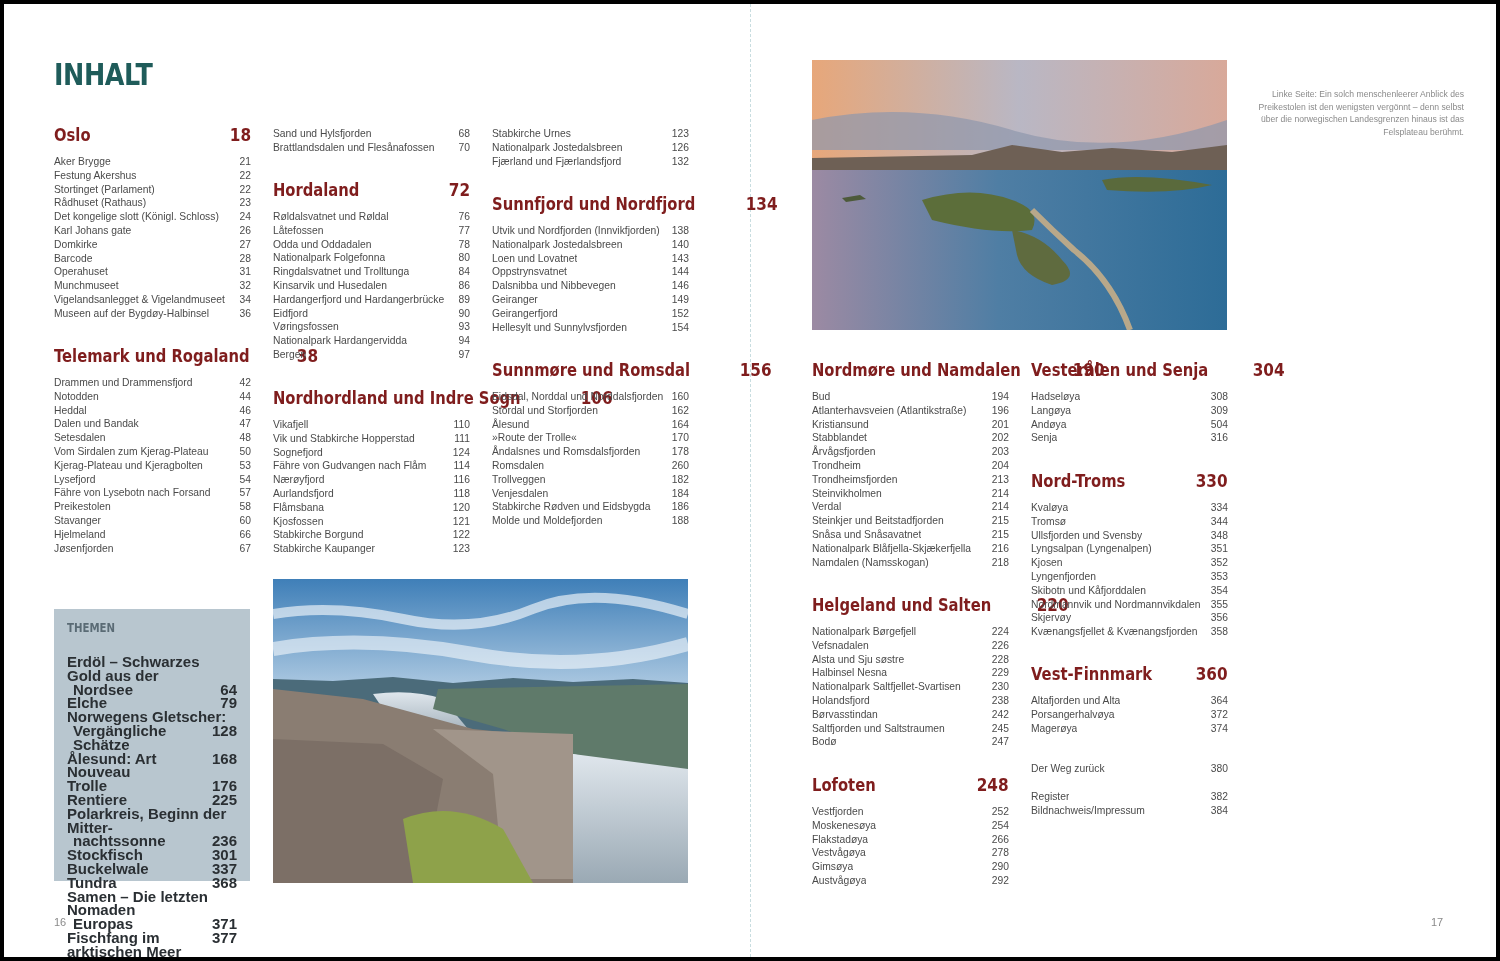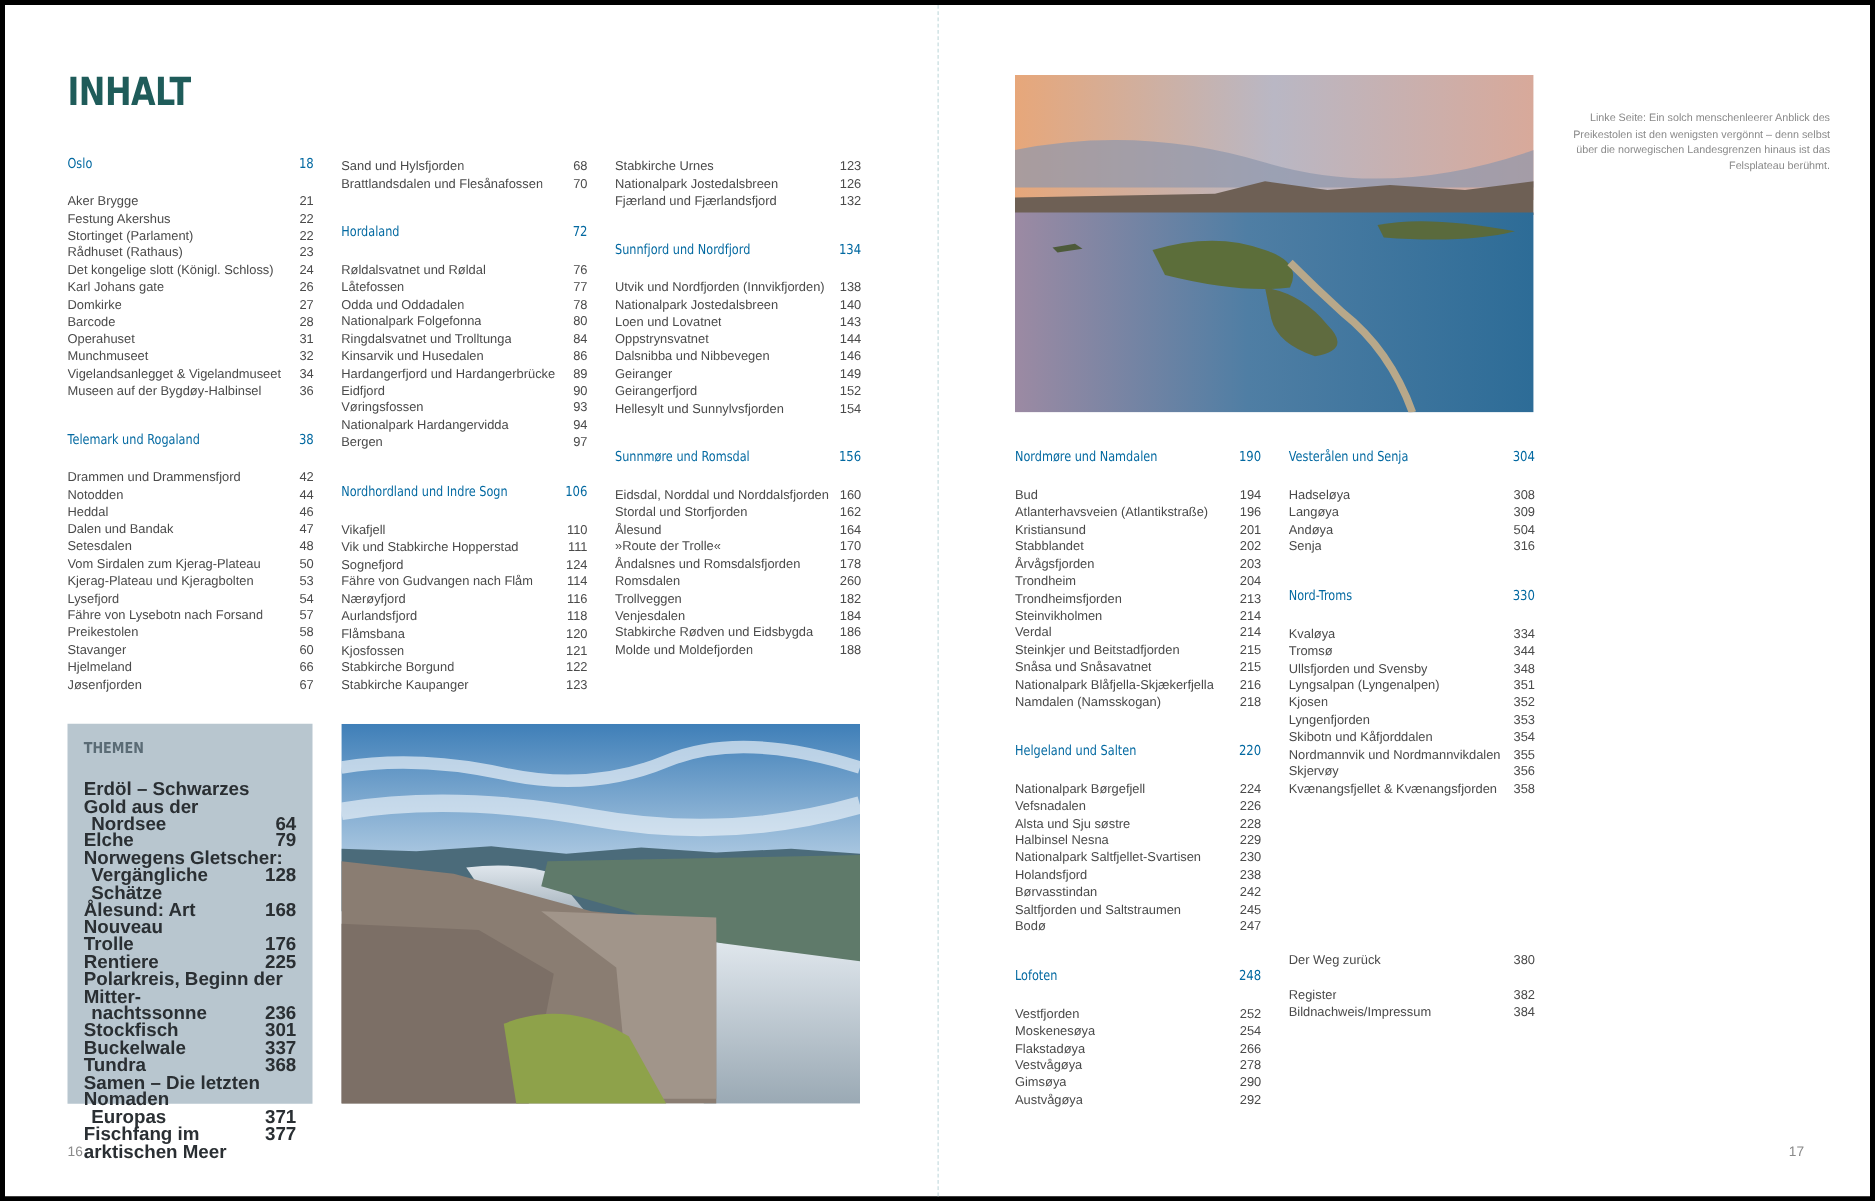--- a/index.html
+++ b/index.html
@@ -16,34 +16,34 @@
     border-left: 1px dashed #c8dde0;
   }
   .title {
     position: absolute; left: 50px; top: 52px; margin: 0;
     font-family: "DejaVu Sans", sans-serif; font-weight: bold; font-size: 31px;
     color: #1f5c5a; letter-spacing: -0.5px; transform: scaleX(0.82); transform-origin: left top;
   }
   .section { position: absolute; width: 197px; }
   .sec-head {
     display: flex; justify-content: space-between; align-items: baseline;
-    color: #0369a1; font-family: "DejaVu Sans", sans-serif; font-weight: normal;
-    font-size: 11px; margin-bottom: 11px; height: 20px;
+    color: #7f1d1d; font-family: "DejaVu Sans", sans-serif; font-weight: bold;
+    font-size: 18px; margin-bottom: 11px; height: 20px;
   }
   .sec-head .t { transform: scaleX(0.82); transform-origin: left center; white-space: nowrap; display:inline-block; }
   .sec-head .p { transform: scaleX(0.85); transform-origin: right center; display:inline-block; }
   .entries { list-style: none; margin: 0; padding: 0; }
   .entry {
     display: flex; justify-content: space-between; font-size: 10.3px; color: #4a4a4a;
     line-height: 13.8px; white-space: nowrap;
   }
   .entry .n { overflow: hidden; }
   .entry .pg { padding-left: 6px; }
   .themen {
-    position: absolute; left: 50px; top: 575px; width: 196px; height: 304px;
+    position: absolute; left: 50px; top: 605px; width: 196px; height: 272px;
     background: #b8c6cf;
   }
   .themen-title {
     position: absolute; left: 13px; top: 12px; font-family: "DejaVu Sans", sans-serif;
     font-weight: bold; font-size: 12px; color: #5a6b75; transform: scaleX(0.85); transform-origin: left top;
   }
   .themen-list { position: absolute; left: 13px; top: 46px; width: 170px; list-style: none; margin: 0; padding: 0; }
   .themen-item { font-size: 15px; font-weight: bold; color: #2a2f33; line-height: 13.8px; }
   .themen-item .row { display: flex; justify-content: space-between; }
   .themen-item .cont { padding-left: 6px; }
@@ -746,20 +746,40 @@
           <li class="entry">
       <span class="n">Skjervøy</span>
       <span class="pg">356</span>
           </li>
           <li class="entry">
       <span class="n">Kvænangsfjellet &amp; Kvænangsfjorden</span>
       <span class="pg">358</span>
           </li>
         </ul>
       </div>
+    <div class="section" style="left:281px; top:659px;">
+        <div class="sec-head">
+      <span class="t">Vest-Finnmark</span>
+      <span class="p">360</span>
+        </div>
+        <ul class="entries">
+          <li class="entry">
+      <span class="n">Altafjorden und Alta</span>
+      <span class="pg">364</span>
+          </li>
+          <li class="entry">
+      <span class="n">Porsangerhalvøya</span>
+      <span class="pg">372</span>
+          </li>
+          <li class="entry">
+      <span class="n">Magerøya</span>
+      <span class="pg">374</span>
+          </li>
+        </ul>
+      </div>
     <div class="section" style="left:281px; top:758px;">
         <ul class="entries">
           <li class="entry">
       <span class="n">Der Weg zurück</span>
       <span class="pg">380</span>
           </li>
         </ul>
       </div>
     <div class="section" style="left:281px; top:786px;">
         <ul class="entries">

